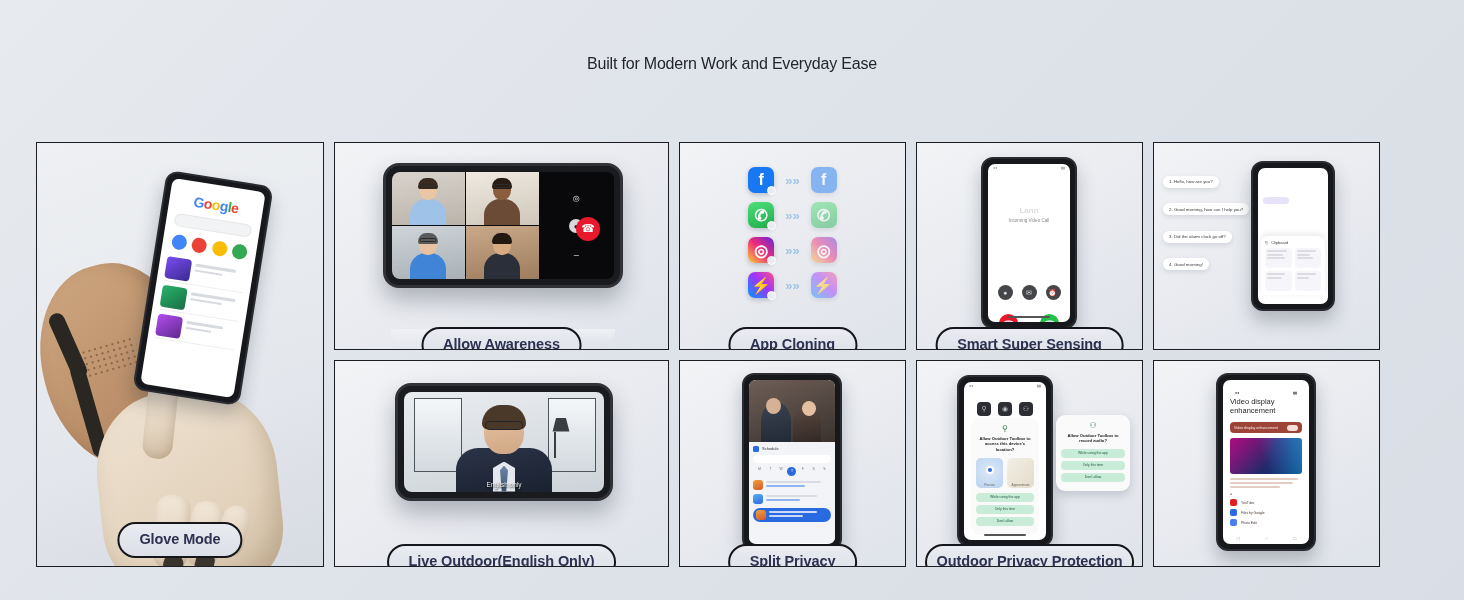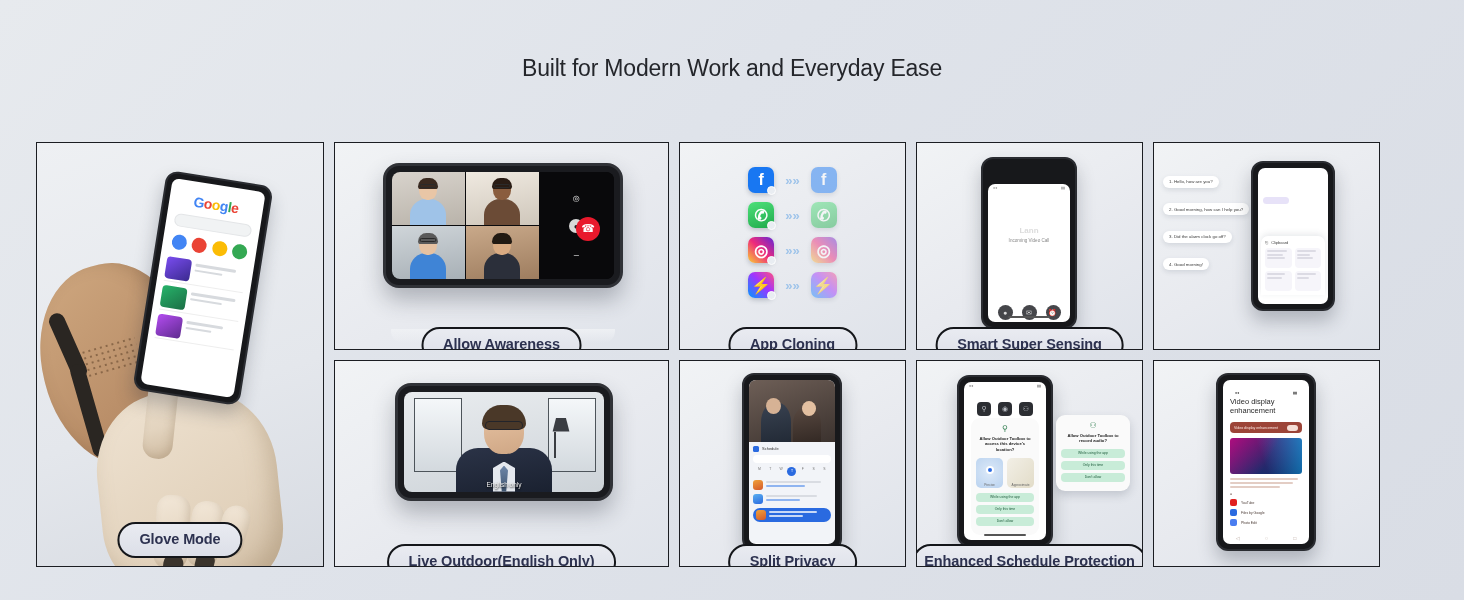--- a/index.html
+++ b/index.html
@@ -16,21 +16,21 @@
   
   .header { text-align: center; padding-top: 46px; }
   .title {
     font-size: 43px;
     font-weight: 800;
     color: #0c0c0e;
     letter-spacing: -0.6px;
     line-height: 1.05;
   }
   .subtitle {
-    font-size: 23px;
+    font-size: 16px;
     color: #24262b;
     margin-top: 9px;
     letter-spacing: -0.2px;
   }
 
   
   .grid {
     position: absolute;
     left: 36px;
     top: 142px;
@@ -269,21 +269,21 @@
     background: #e9edf2; border: 1px solid #fff;
   }
   .arrows { display: flex; gap: 1px; color: #9fc4ea; font-size: 13px; font-weight: 700; }
   .ic-fb { background: #1877f2; }
   .ic-wa { background: linear-gradient(160deg,#4ee07a,#1faa4b); }
   .ic-ig { background: linear-gradient(45deg,#f9ce34,#ee2a7b 50%,#6228d7); }
   .ic-ms { background: linear-gradient(45deg,#0099ff,#a033ff 55%,#ff5280); }
 
   
   .mot-phone { left: 64px; top: 14px; width: 96px; height: 172px; }
-  .mot-screen { background: #0a0a0c; margin-top: 20px; }
+  .mot-screen { background: #0a0a0c; }
   .mot-name {
     margin-top: 34px; text-align: center;
     color: #dcdcdc; font-size: 8px; font-weight: 600;
   }
   .mot-sub { text-align: center; color: #8a8a8a; font-size: 4.6px; margin-top: 3px; }
   .mot-mid { display: flex; justify-content: center; gap: 9px; margin-top: 62px; }
   .mot-btn {
     width: 15px; height: 15px; border-radius: 50%;
     background: #45464a; display: flex; align-items: center;
     justify-content: center; font-size: 7px; color: #ddd;
@@ -800,21 +800,21 @@
         <div class="mot-home"></div>
       </div>
     </div>
     <div class="pv-float">
       <div class="pv-pin">⚇</div>
       <div class="pv-q">Allow Outdoor Toolbox to record audio?</div>
       <div class="pv-opt">While using the app</div>
       <div class="pv-opt">Only this time</div>
       <div class="pv-opt">Don't allow</div>
     </div>
-    <div class="pill wide">Enhanced Schedule Protection</div>
+    <div class="pill wide">Outdoor Privacy Protection</div>
   </div>
 
   <div class="panel">
     <div class="phone ve-phone">
       <div class="screen ve-screen">
         <div class="statusbar">
             <span>●●</span>
             <span>▮▮</span>
           </div>
         <div class="ve-ttl">Video display enhancement</div>

